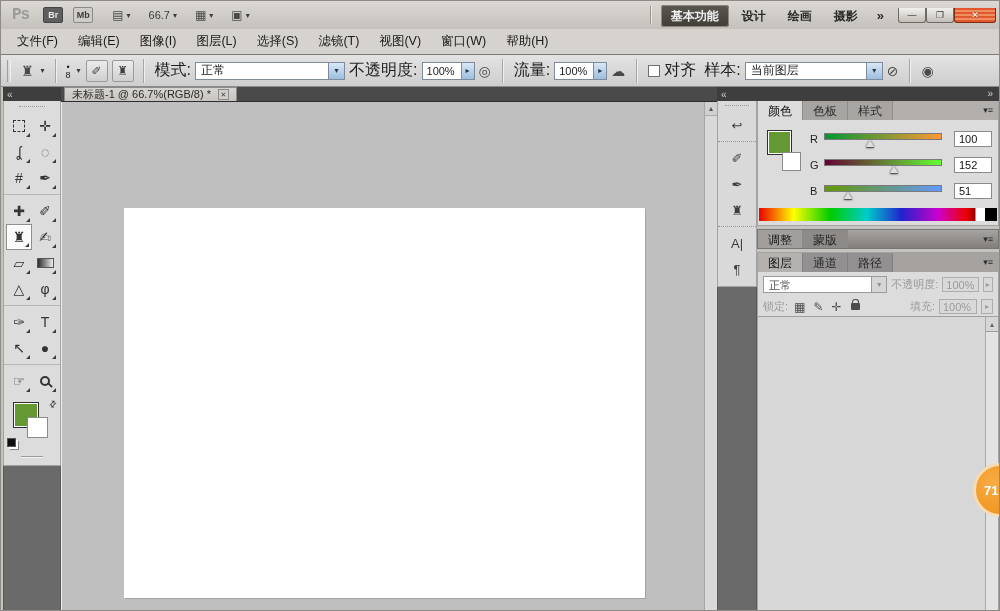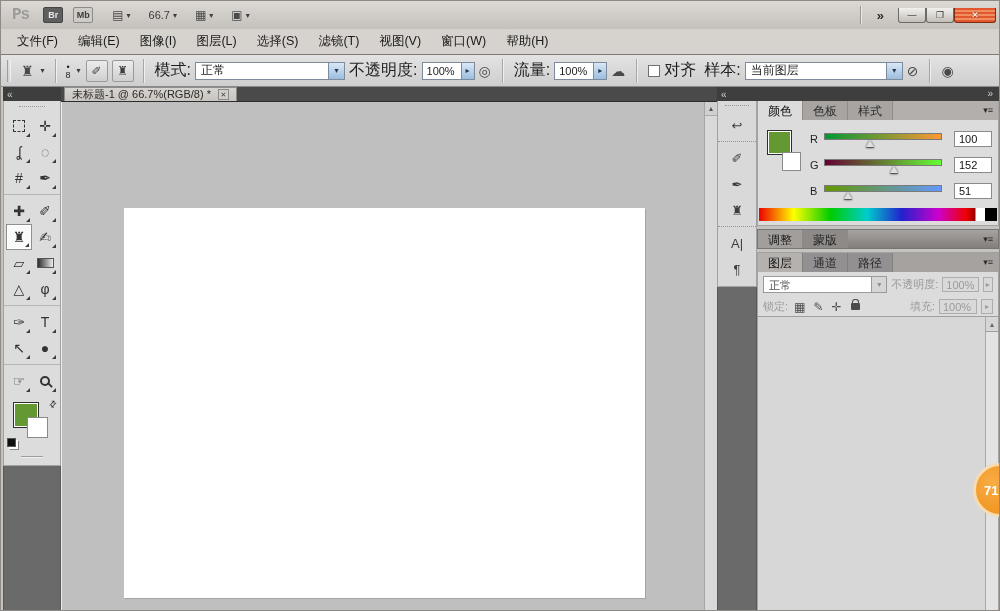--- a/index.html
+++ b/index.html
@@ -226,20 +226,21 @@
     <span class="tb-group">
       <span class="tb-glyph">▦</span>
       <span class="tb-caret">▾</span>
     </span>
     <span class="tb-group">
       <span class="tb-glyph">▣</span>
       <span class="tb-caret">▾</span>
     </span>
     <span class="tb-spacer"></span>
     <span class="tb-vline"></span>
+    <span id="workspaces"><span class="ws-btn active">基本功能</span><span class="ws-btn">设计</span><span class="ws-btn">绘画</span><span class="ws-btn">摄影</span></span>
     <span class="ws-more">»</span>
     <span class="win-controls">
       <span class="wc wc-min">—</span>
       <span class="wc wc-rest">❐</span>
       <span class="wc wc-close">✕</span>
     </span>
   </div>
 
   <div class="menubar" id="menubar">
       <span class="menu-item">文件(F)</span>
@@ -289,21 +290,21 @@
       <span class="spin-text" style="width:38px">100%</span>
       <span class="spin-btn">▸</span>
     </span>
     <span class="ob-glyph">☁</span>
     <span class="ob-sep"></span>
     <span class="ck-wrap">
       <span class="checkbox"></span>
       <span class="ob-label" style="margin:0">对齐</span>
     </span>
     <span class="ob-label">样本:</span>
-    <span class="combo" style="width:158px">
+    <span class="combo" style="width:138px">
       <span class="combo-text" style="flex:1">当前图层</span>
       <span class="combo-btn">▾</span>
     </span>
     <span class="ob-glyph">⊘</span>
     <span class="ob-sep"></span>
     <span class="ob-glyph">◉</span>
   </div>
 
   <div class="main">
 

